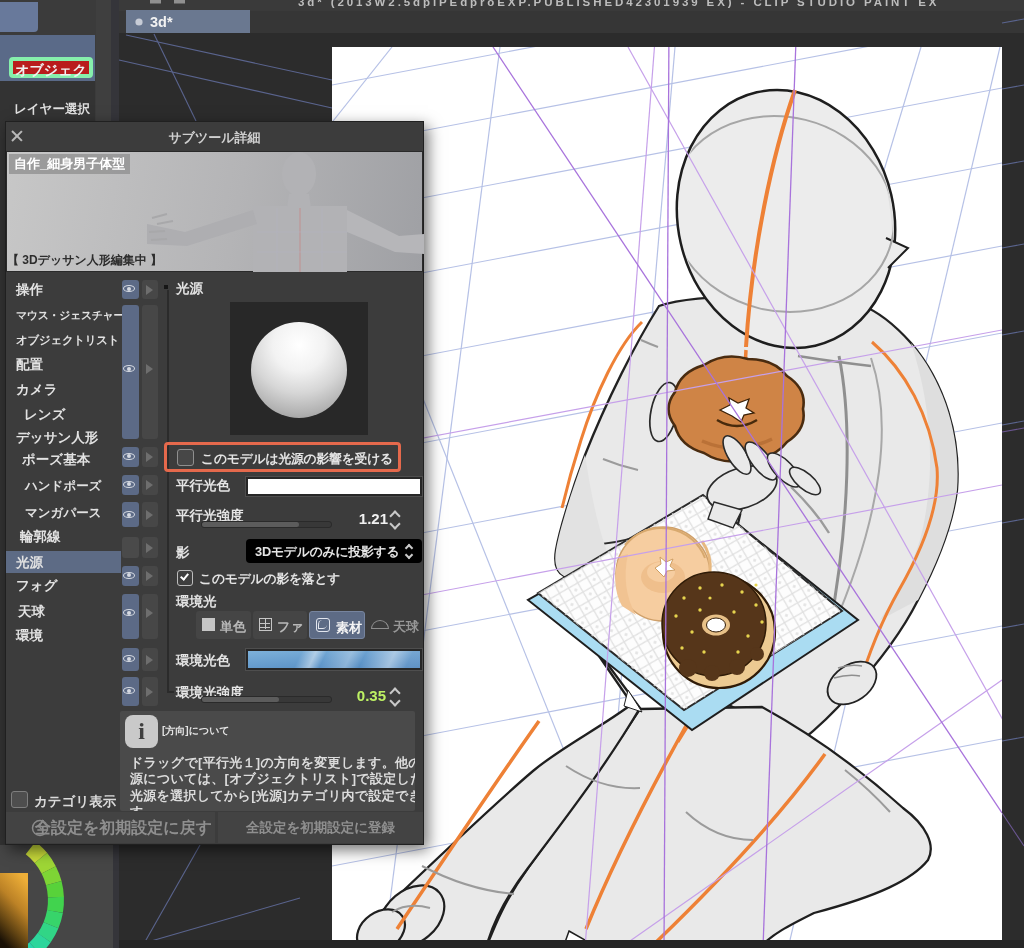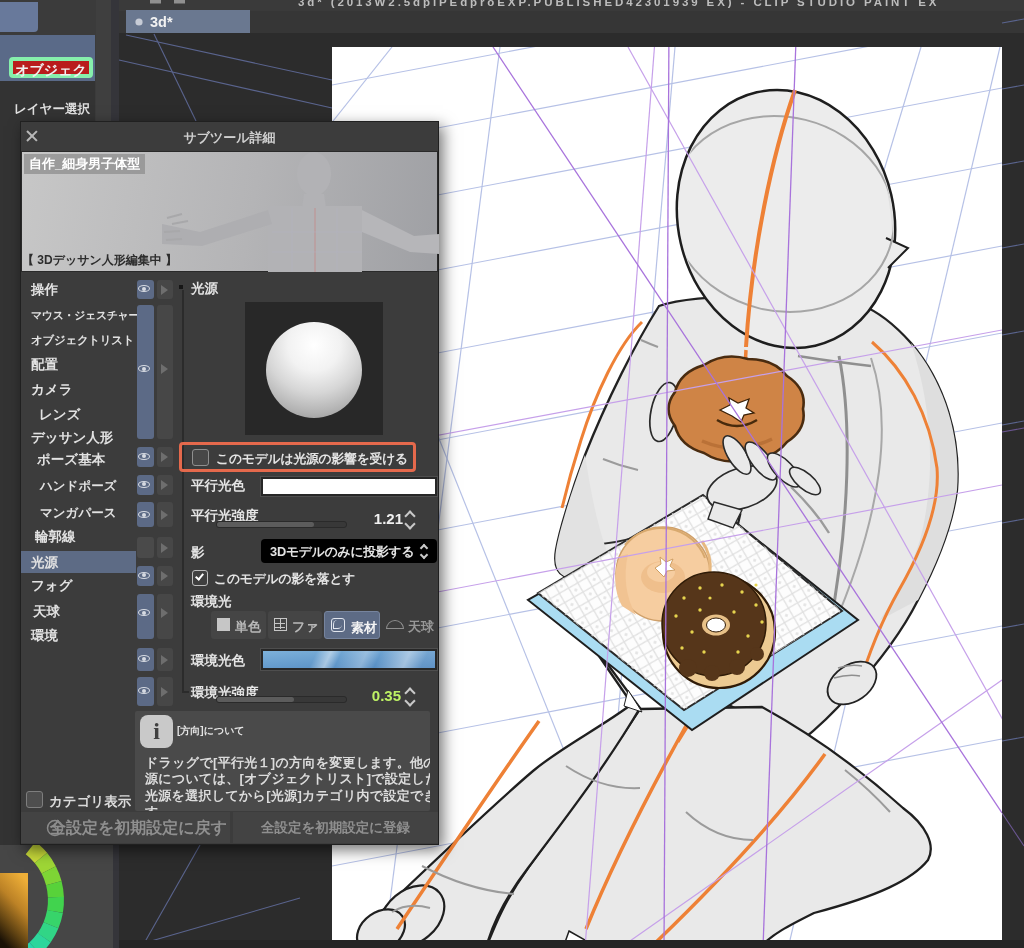--- a/index.html
+++ b/index.html
@@ -1,20 +1,20 @@
 <!DOCTYPE html>
 <html><head><meta charset="utf-8">
 <style>
 *{margin:0;padding:0;box-sizing:border-box}
 html,body{width:1024px;height:948px;overflow:hidden;background:#3b3b3b;font-family:"Liberation Sans",sans-serif}
 .abs{position:absolute}
 #art{position:absolute;left:0;top:0;z-index:1}
 #sidebar{position:absolute;left:0;top:0;width:119px;height:948px;background:#3b3b3b;z-index:2;font-weight:bold}
 #wheelp{position:absolute;left:0;top:845px;width:113px;height:103px;background:#464646;overflow:hidden;z-index:3}
-#panel{position:absolute;left:20px;top:121px;width:419px;height:724px;background:#3c3c3c;border:1px solid #202020;box-shadow:4px 5px 14px rgba(0,0,0,.55);z-index:4;font-weight:bold}
+#panel{position:absolute;left:5px;top:121px;width:419px;height:724px;background:#3c3c3c;border:1px solid #202020;box-shadow:4px 5px 14px rgba(0,0,0,.55);z-index:4;font-weight:bold}
 .navit{position:absolute;left:10px;font-size:13.5px;color:#e2e2e2;white-space:nowrap}
 .eyeb{position:absolute;left:116px;width:17px;border-radius:3px;background:#5c6a86}
 .playb{position:absolute;left:136px;width:16px;border-radius:3px;background:#474747}
 .lbl{position:absolute;font-size:13.5px;color:#e4e4e4;white-space:nowrap}
 .tri{position:absolute;width:0;height:0;border-left:7px solid #6e6e6e;border-top:5px solid transparent;border-bottom:5px solid transparent}
 .eyeg{position:absolute;width:12px;height:7px;border:1.4px solid #d6dae2;border-radius:50%}
 .eyed{position:absolute;width:4px;height:4px;background:#d6dae2;border-radius:50%}
 .chv{position:absolute;width:8px;height:8px;border-left:2px solid #c9c9c9;border-bottom:2px solid #c9c9c9}
 </style></head>
 <body>

